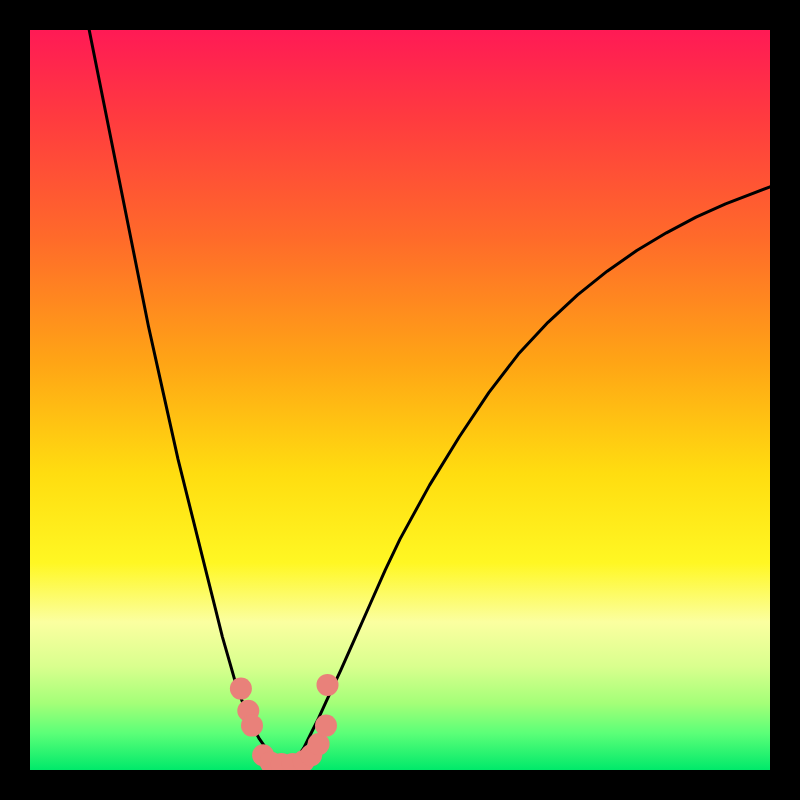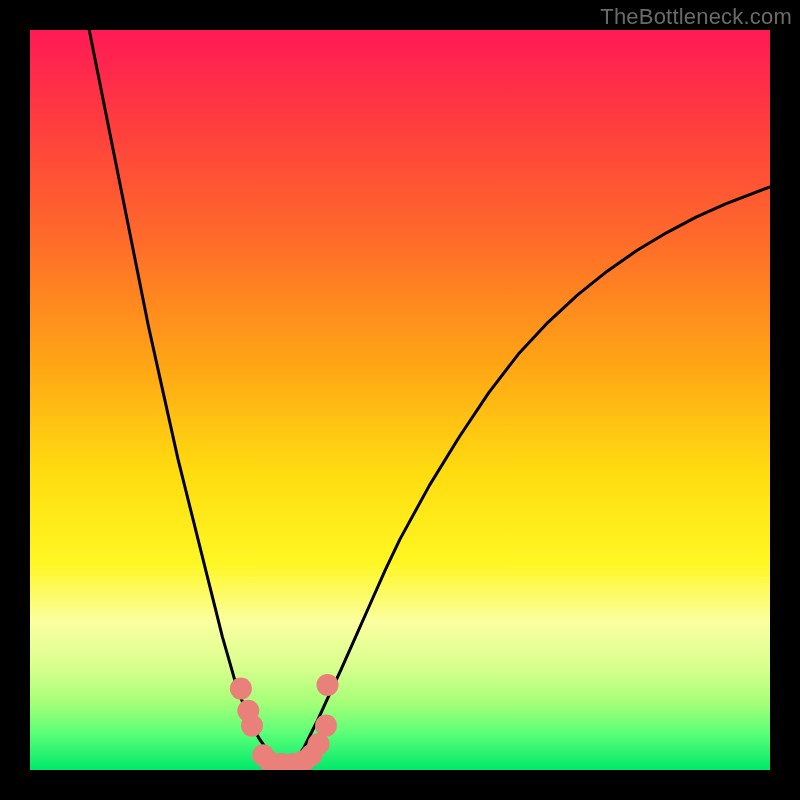--- a/index.html
+++ b/index.html
@@ -53,21 +53,20 @@
     font-size: 22px;
     font-weight: 500;
     letter-spacing: 0.2px;
     user-select: none;
   }
 </style>
 </head>
 <body>
 
 <div class="frame">
-  <div class="watermark">TheBottleneck.com</div>
 
   <div class="plot">
     <svg class="svg-layer" viewBox="0 0 740 740" preserveAspectRatio="none">
       <g id="curve-group">
           <path d="M59.2 0.0 L74.0 74.0 L88.8 148.0 L103.6 222.0 L118.4 296.0 L133.2 362.6 L148.0 429.2 L162.8 488.4 L177.6 547.6 L185.0 577.2 L192.4 606.8 L199.8 632.7 L207.2 658.6 L214.6 677.1 L222.0 695.6 L229.4 708.9 L236.8 719.3 L244.2 726.7 L251.6 732.6 L259.0 736.3 " fill="none" stroke="#000" stroke-width="3" stroke-linecap="round" stroke-linejoin="round"></path>
           <path d="M259.0 736.3 L266.4 728.9 L273.8 717.8 L281.2 703.0 L288.6 688.2 L296.0 671.9 L310.8 640.1 L325.6 606.8 L340.4 573.5 L355.2 540.2 L370.0 509.1 L399.6 455.1 L429.2 407.0 L458.8 362.6 L488.4 324.1 L518.0 292.3 L547.6 264.9 L577.2 241.2 L606.8 220.5 L636.4 202.8 L666.0 187.2 L695.6 173.9 L740.0 156.9 " fill="none" stroke="#000" stroke-width="3" stroke-linecap="round" stroke-linejoin="round"></path>
         </g>
       <g id="marker-group">
           <circle cx="210.9" cy="658.6" r="11" fill="#e9817a"></circle>
           <circle cx="218.3" cy="680.8" r="11" fill="#e9817a"></circle>

